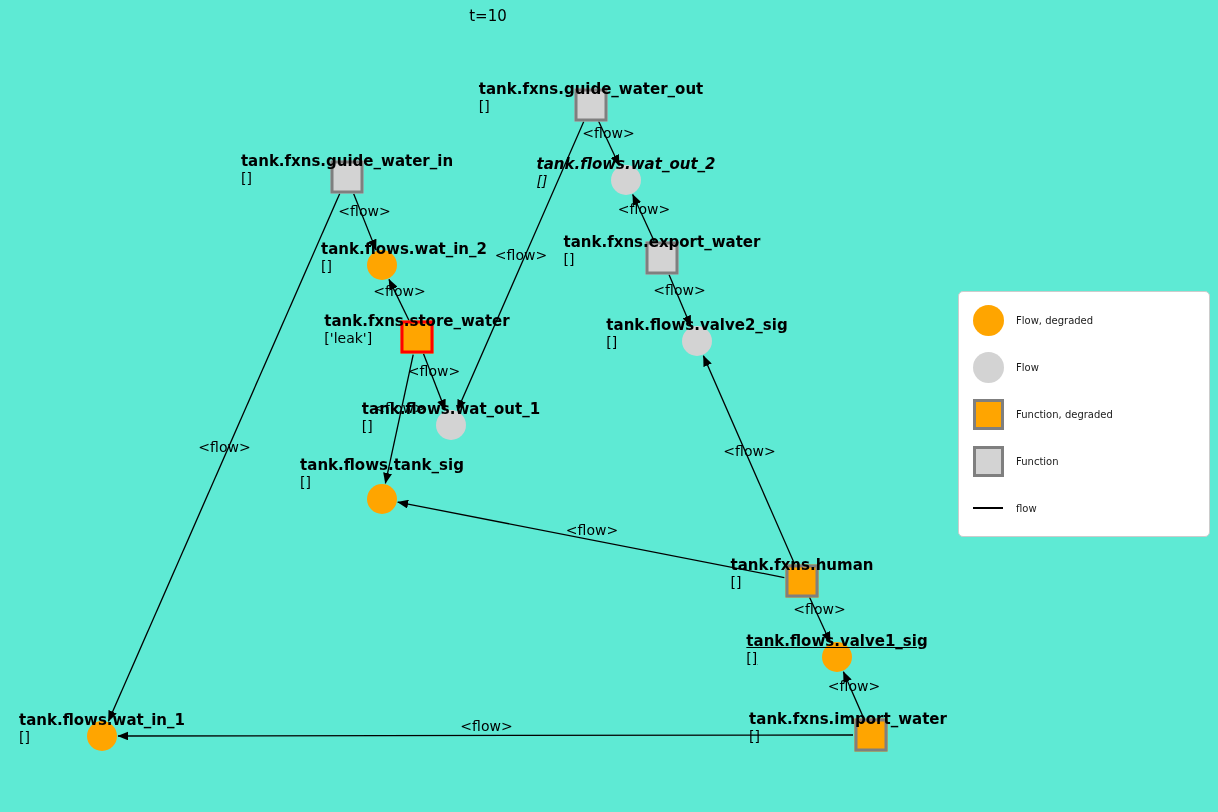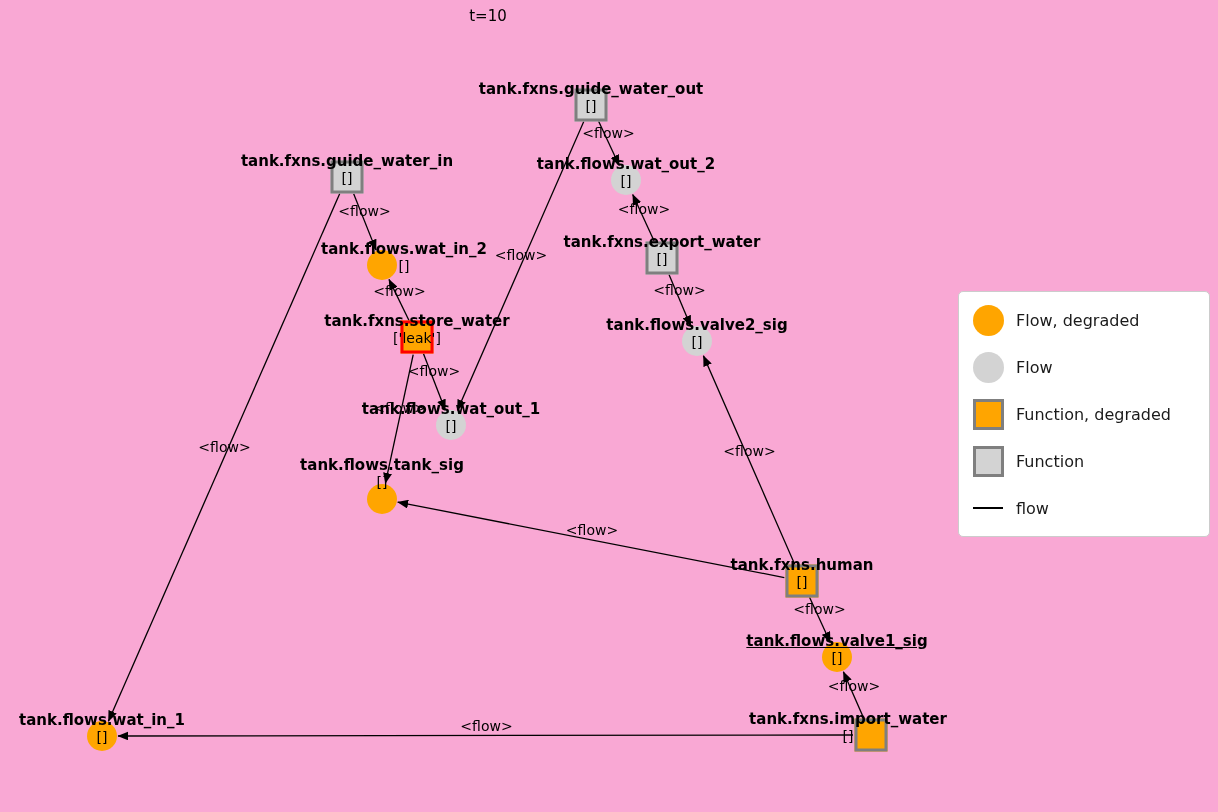--- a/index.html
+++ b/index.html
@@ -1,50 +1,50 @@
 <!DOCTYPE html>
 <html><head>
 <meta charset="utf-8">
 <style>
   html,body { margin:0; padding:0; background:#ffffff; }
   body { width:1218px; height:812px; font-family:"DejaVu Sans","Liberation Sans",sans-serif; }
-  #app { position:relative; width:1218px; height:812px; overflow:hidden; background:#f9a8d4; }
+  #app { position:relative; width:1218px; height:812px; overflow:hidden; background:#5eead4; }
 
   .fig-title {
     position:absolute; top:7px; left:488px; transform:translateX(-50%);
     font-size:15px; color:#000; white-space:nowrap; z-index:5;
   }
 
   #edges-layer { position:absolute; left:0; top:0; width:1218px; height:812px; z-index:1; }
 
   .node { position:absolute; transform:translate(-50%,-50%); box-sizing:border-box; z-index:2; }
   .node.function { width:33px; height:33px; border:3px solid #7f7f7f; }
   .node.flow { width:30px; height:30px; border-radius:50%; }
 
   .node-label {
-    position:absolute; transform:translateX(-50%); text-align:center;
+    position:absolute; transform:translateX(-50%); text-align:left;
     white-space:nowrap; z-index:3; pointer-events:none; color:#000;
   }
   .node-title { font-weight:bold; font-size:15px; line-height:17px; }
   .node-sub   { font-size:14px; line-height:17px; }
 
   .edge-label {
     position:absolute; transform:translate(-50%,-50%);
     font-size:14px; color:#000; white-space:nowrap; z-index:3; pointer-events:none;
   }
 
   #legend {
     position:absolute; left:958px; top:291px; width:252px; height:246px;
     box-sizing:border-box; background:#ffffff; border:1px solid #cccccc;
     border-radius:5px; padding:9px 12px; z-index:6;
     display:flex; flex-direction:column; justify-content:space-between;
   }
   .legend-row { display:flex; align-items:center; height:38px; }
   .legend-swatch-box { width:34px; display:flex; justify-content:center; align-items:center; flex:0 0 34px; }
-  .legend-label { margin-left:11px; font-size:16px; color:#1a1a1a; white-space:nowrap; }
+  .legend-label { margin-left:11px; font-size:10px; color:#1a1a1a; white-space:nowrap; }
   .sw-circle { width:31px; height:31px; border-radius:50%; }
   .sw-square { width:25px; height:25px; border:3.5px solid #7f7f7f; box-sizing:content-box; }
   .sw-line   { width:30px; height:2.5px; background:#000; }
 </style>
 </head>
 <body>
 
 <div id="app">
   <div class="fig-title">t=10</div>
   <svg id="edges-layer" xmlns="http://www.w3.org/2000/svg">
@@ -111,21 +111,21 @@
         <div class="node-sub">[]</div>
       </div>
       <div class="node-label" style="left: 417px; top: 312.5px;">
         <div class="node-title">tank.fxns.store_water</div>
         <div class="node-sub">['leak']</div>
       </div>
       <div class="node-label" style="left: 451px; top: 400.5px;">
         <div class="node-title">tank.flows.wat_out_1</div>
         <div class="node-sub">[]</div>
       </div>
-      <div class="node-label" style="left: 626px; top: 155.5px;">
+      <div class="node-label" style="left: 626px; top: 155.5px; font-style: italic;">
         <div class="node-title">tank.flows.wat_out_2</div>
         <div class="node-sub">[]</div>
       </div>
       <div class="node-label" style="left: 662px; top: 233.5px;">
         <div class="node-title">tank.fxns.export_water</div>
         <div class="node-sub">[]</div>
       </div>
       <div class="node-label" style="left: 697px; top: 316.5px;">
         <div class="node-title">tank.flows.valve2_sig</div>
         <div class="node-sub">[]</div>

